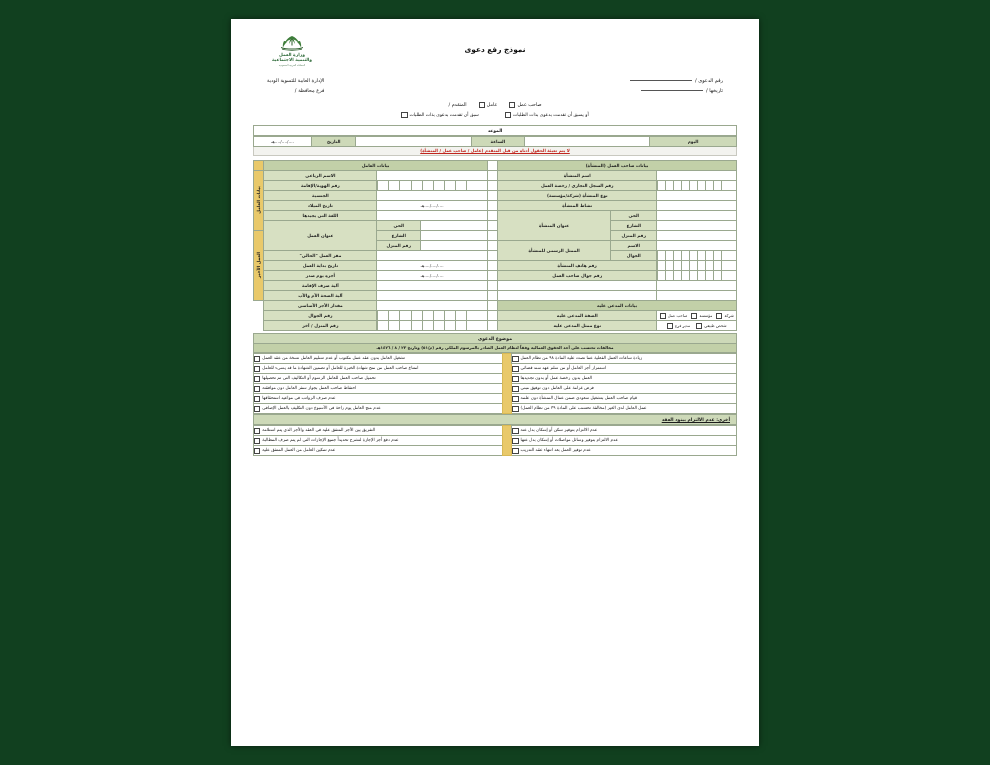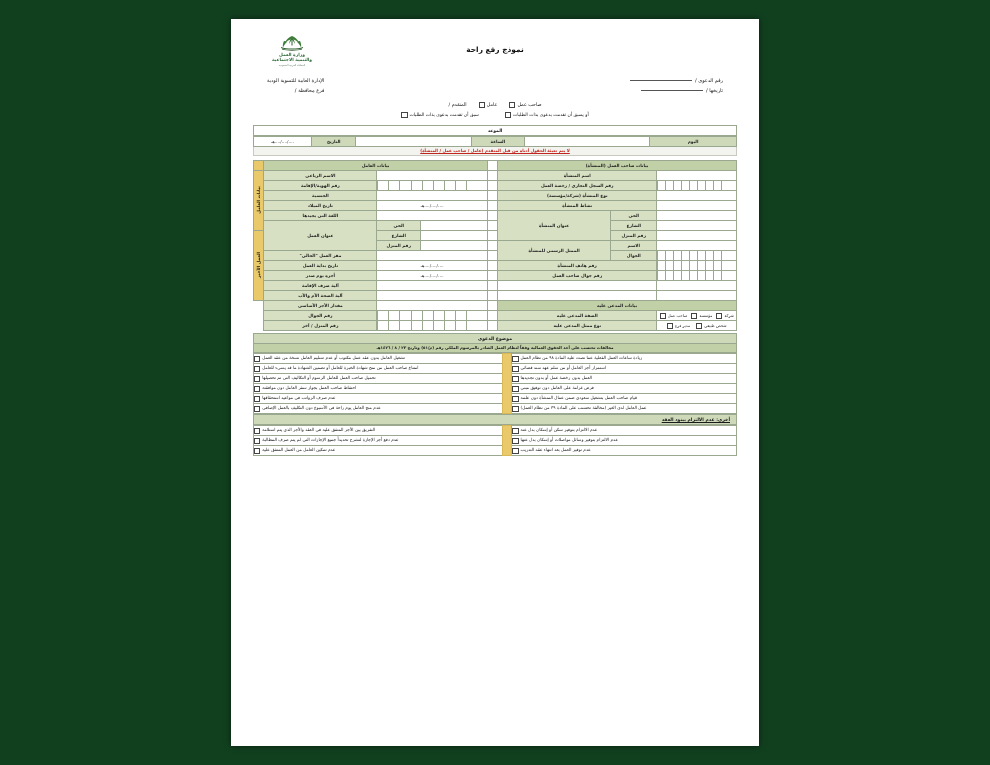--- a/index.html
+++ b/index.html
@@ -305,21 +305,21 @@
           <g fill="#2c5e2c">
             <rect x="29" y="10" width="2" height="13"></rect>
             <path d="M8 26 C18 30 42 30 52 26 L52 28 C42 32 18 32 8 28 Z"></path>
             <path d="M10 29 C20 33 40 33 50 29 L50 31 C40 34 20 34 10 31 Z"></path>
           </g>
         </svg>
         <div class="logo-l1">وزارة العمل</div>
         <div class="logo-l2">والتنمية الاجتماعية</div>
         <div class="logo-l3">المملكة العربية السعودية</div>
       </div>
-      <div class="doc-title">نموذج رفع راحة</div>
+      <div class="doc-title">نموذج رفع دعوى</div>
       <div class="hdr-spacer"></div>
     </div>
 
     <div class="hdr2">
       <div class="right-col">
         <div class="line">الإدارة العامة للتسوية الودية</div>
         <div class="line">
           <span>فرع محافظة /</span>
         </div>
       </div>

